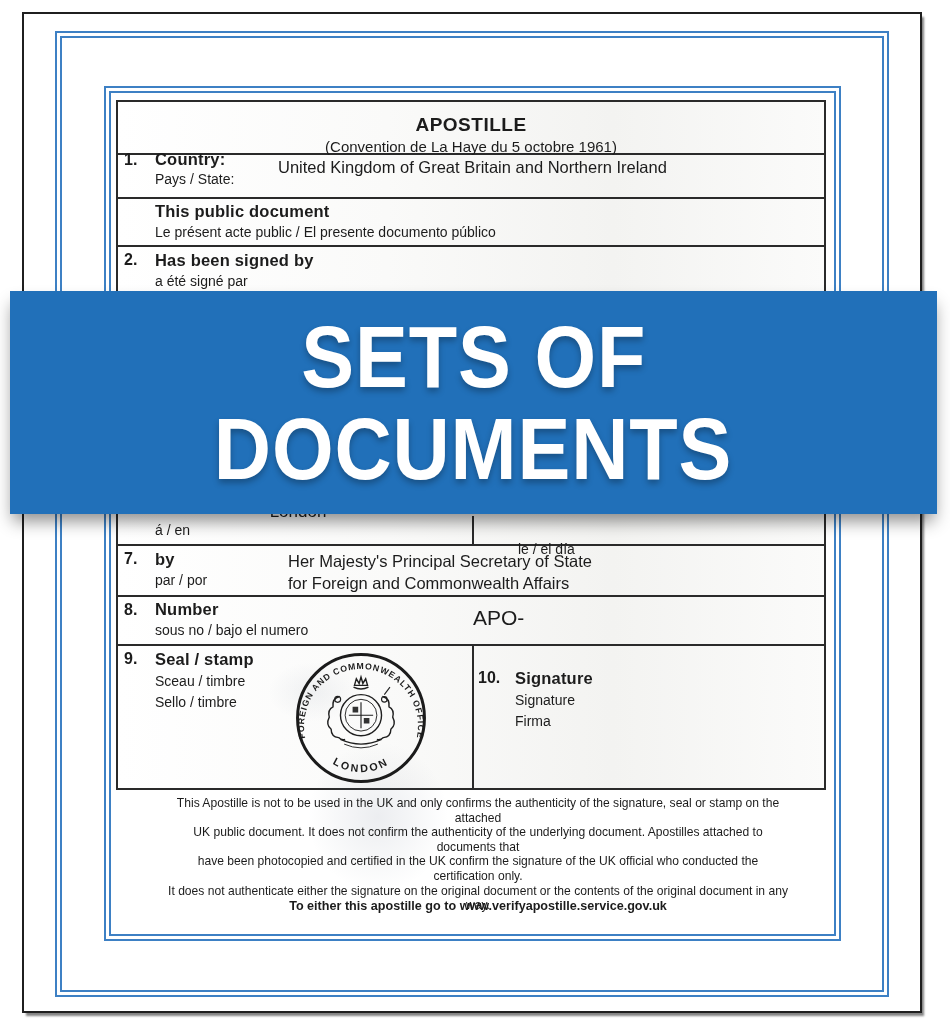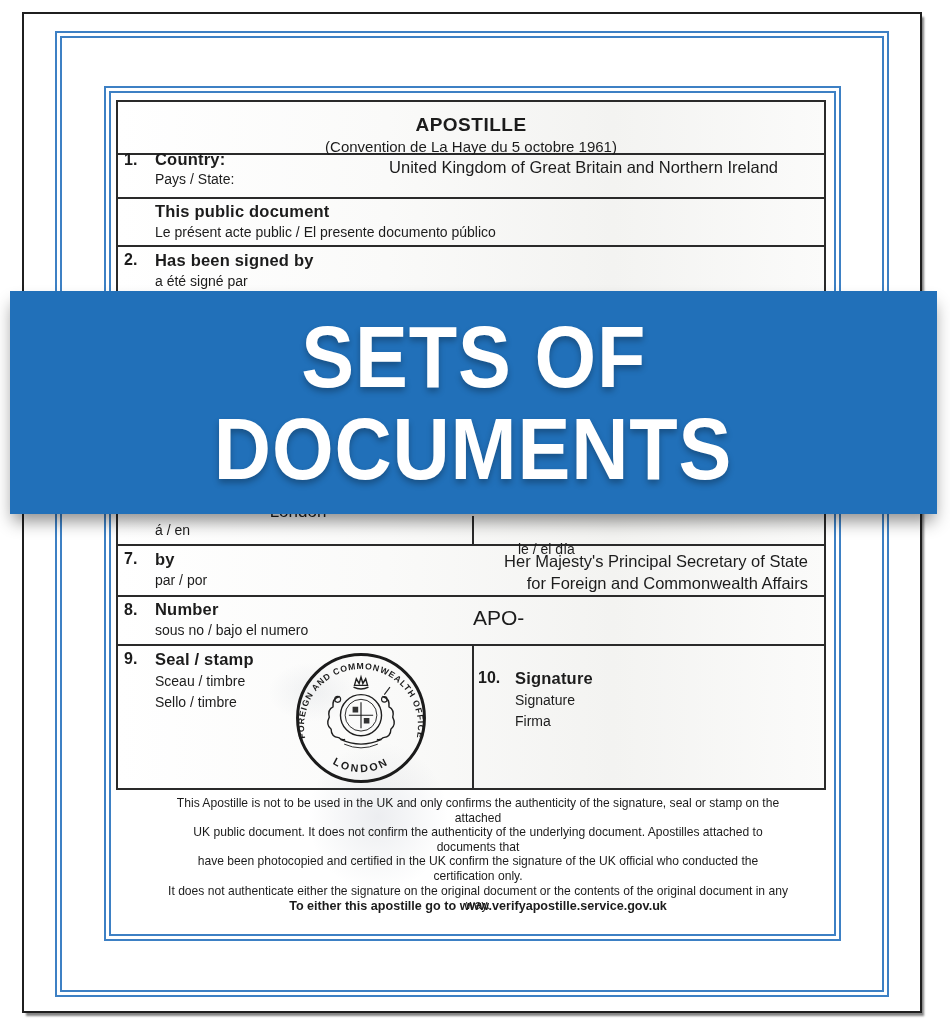--- a/index.html
+++ b/index.html
@@ -49,21 +49,21 @@
   .rpd{top:97px;height:48px;}
   .r2{top:145px;height:269px;}
   .r56{top:414px;height:30px;}
   .r7{top:444px;height:51px;}
   .r8{top:495px;height:49px;}
   .r910{top:544px;height:142px;}
 
   .col-split{position:absolute;top:0;bottom:0;left:0;width:356px;border-right:2px solid var(--tbl);}
   .col-right{position:absolute;top:0;bottom:0;left:358px;right:0;margin-top:19px;}
 
-  .center-val{text-align:right;}
+  .center-val{text-align:left;}
 
   
   .london{position:absolute;left:120px;top:-14px;width:120px;text-align:center;font-size:17px;z-index:4;}
 
   
   .foot{position:absolute;text-align:center;line-height:14.6px;font-size:12.1px;}
   .foot-verify{font-weight:bold;font-size:12.6px;}
 
   
   .banner{

